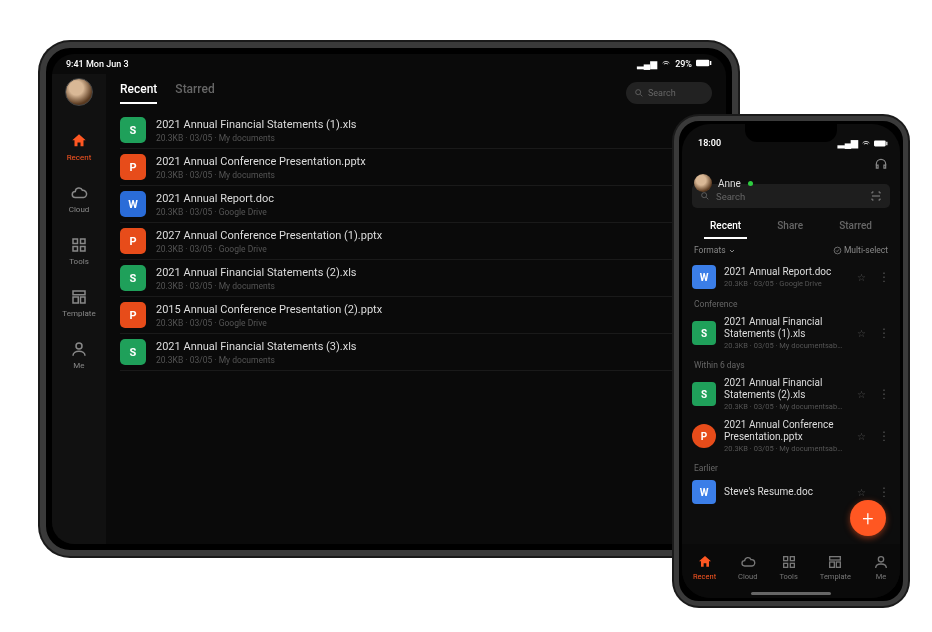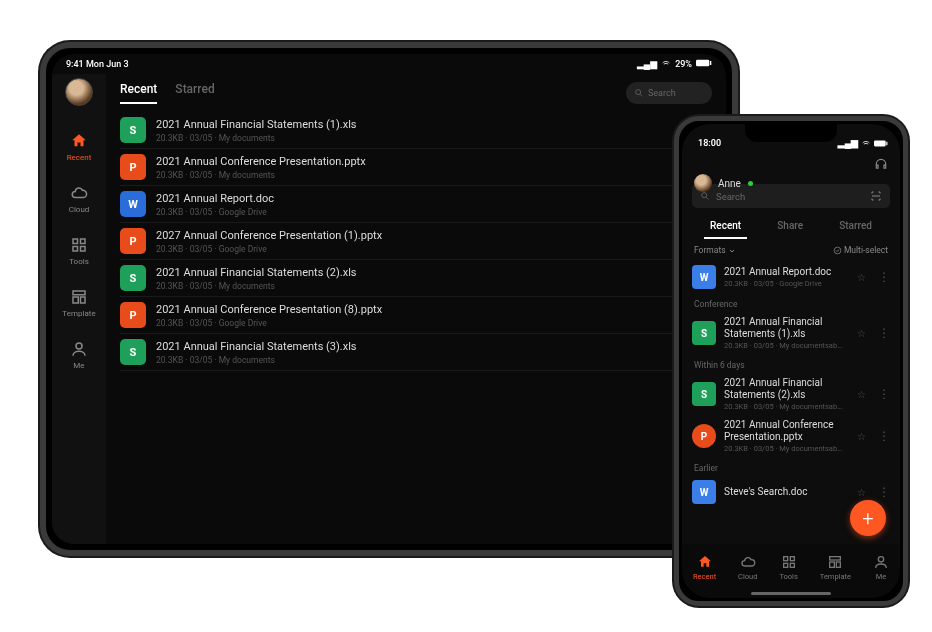--- a/index.html
+++ b/index.html
@@ -320,21 +320,21 @@
               <div class="t-icon ic-s">S</div>
               <div class="t-row-text">
                 <div class="t-row-title">2021 Annual Financial Statements (2).xls</div>
                 <div class="t-row-meta">20.3KB · 03/05 · My documents</div>
               </div>
               <div class="t-star">☆</div>
             </div>
             <div class="t-row">
               <div class="t-icon ic-p">P</div>
               <div class="t-row-text">
-                <div class="t-row-title">2021 Annual Conference Presentation (8).pptx</div>
+                <div class="t-row-title">2015 Annual Conference Presentation (2).pptx</div>
                 <div class="t-row-meta">20.3KB · 03/05 · Google Drive</div>
               </div>
               <div class="t-star">☆</div>
             </div>
             <div class="t-row">
               <div class="t-icon ic-s">S</div>
               <div class="t-row-text">
                 <div class="t-row-title">2021 Annual Financial Statements (3).xls</div>
                 <div class="t-row-meta">20.3KB · 03/05 · My documents</div>
               </div>
@@ -441,21 +441,21 @@
             <div class="p-row-title">2021 Annual Conference Presentation.pptx</div>
             <div class="p-row-meta">20.3KB · 03/05 · My documentsabcdefgh...</div>
           </div>
           <div class="p-star">☆</div>
           <div class="p-more">⋮</div>
         </div>
         <div class="p-section">Earlier</div>
         <div class="p-row">
           <div class="p-icon ic-wdoc">W</div>
           <div class="p-row-text">
-            <div class="p-row-title">Steve's Search.doc</div>
+            <div class="p-row-title">Steve's Resume.doc</div>
           </div>
           <div class="p-star">☆</div>
           <div class="p-more">⋮</div>
         </div>
       </div>
 
     <div class="p-fab">+</div>
 
     <div class="p-tabbar" id="p-tabbar">
         <div class="p-nav active">

